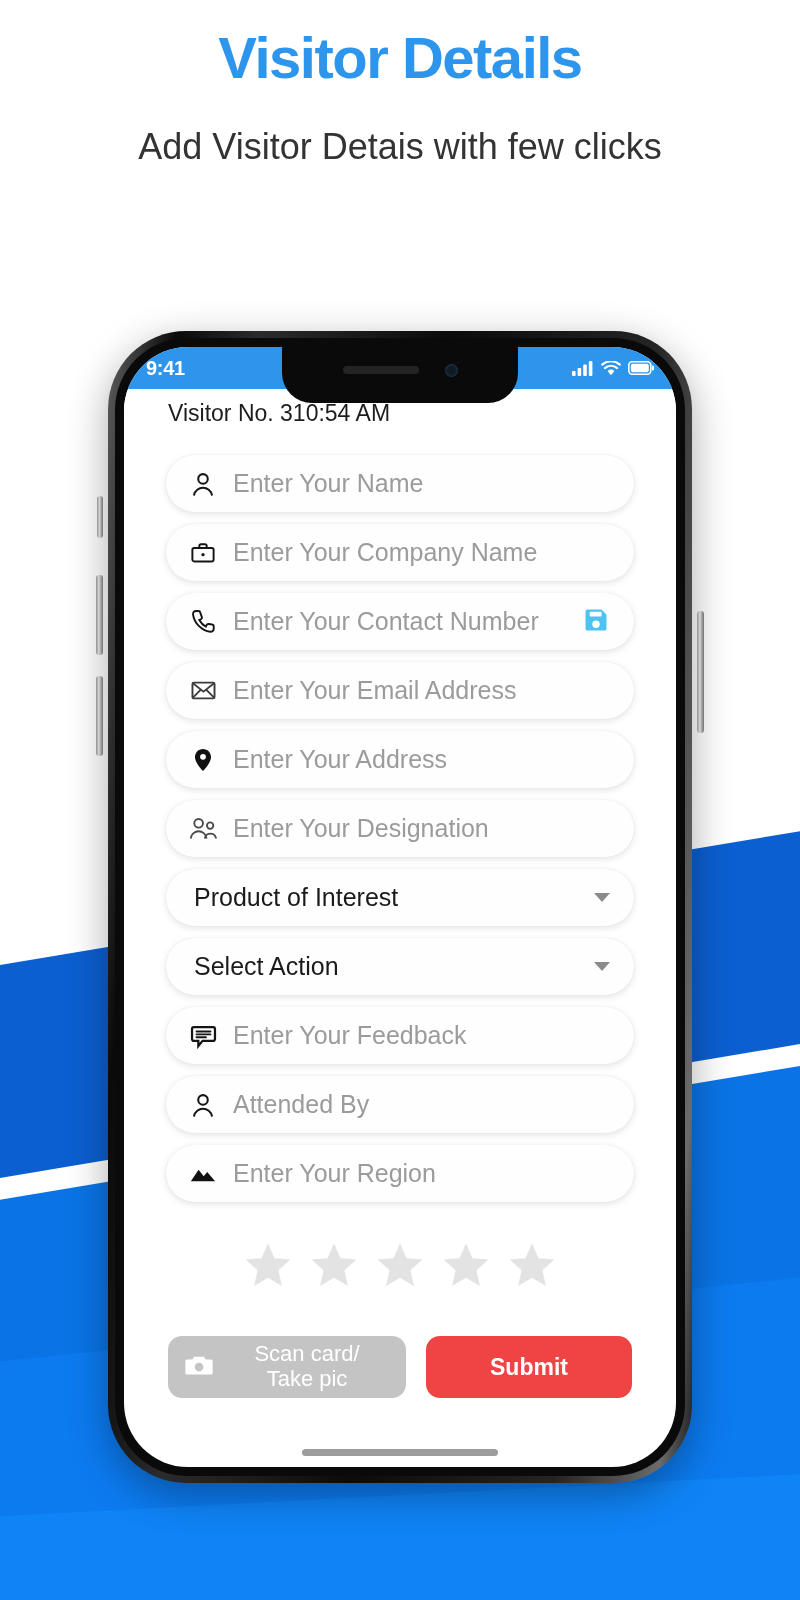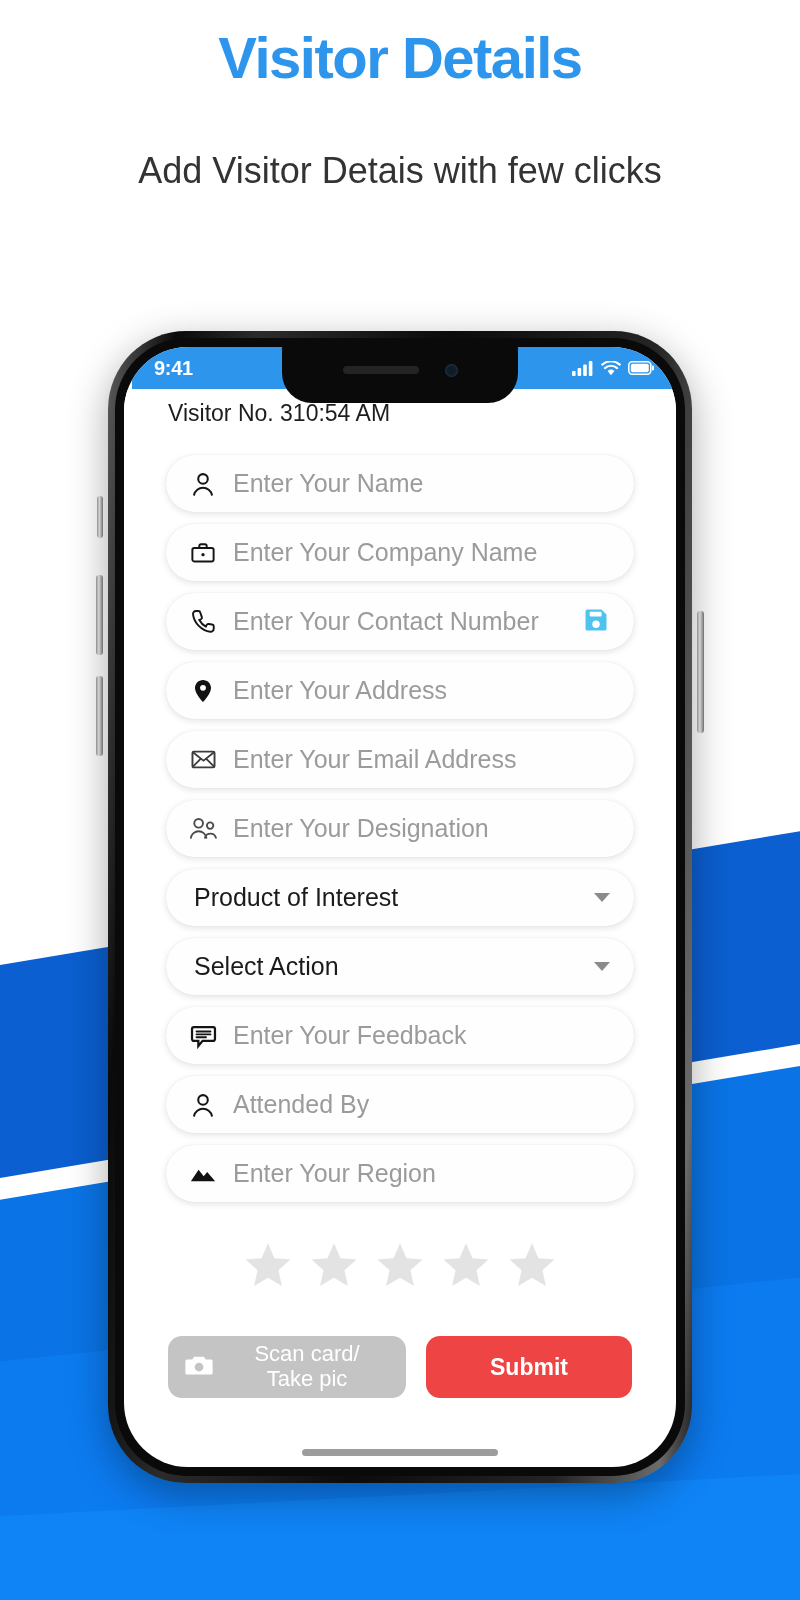--- a/index.html
+++ b/index.html
@@ -65,21 +65,21 @@
     padding-top: 28px;
   }
   .title {
     font-size: 58px;
     font-weight: bold;
     color: #2d95ec;
     letter-spacing: -1.5px;
     line-height: 1.05;
   }
   .subtitle {
-    margin-top: 56px;
+    margin-top: 32px;
     font-size: 36px;
     color: #333333;
     line-height: 1.45;
     font-weight: 400;
     padding: 0 130px;
   }
 
   
   .phone {
     position: absolute;
@@ -148,21 +148,21 @@
   .camera {
     width: 13px; height: 13px;
     border-radius: 50%;
     background: #111b24;
     box-shadow: inset 0 0 3px #2b4a66;
   }
 
   
   .statusbar {
     position: absolute;
-    top: 0; left: 8px; right: 0;
+    top: 0; left: 0; right: 0;
     height: 42px;
     background: #2d95ec;
     display: flex;
     align-items: center;
     justify-content: space-between;
     padding: 0 22px;
     z-index: 20;
     color: #ffffff;
   }
   .status-time {
@@ -398,36 +398,36 @@
             <svg width="28" height="28" viewBox="0 0 24 24">
                 <path d="M3 4.6 a1.6 1.6 0 0 1 1.6-1.6 h12.1 L21 7.3 v12.1 a1.6 1.6 0 0 1-1.6 1.6 H4.6 A1.6 1.6 0 0 1 3 19.4 Z" fill="#4fc3f0"></path>
                 <rect x="6.6" y="5" width="10.2" height="4" rx="0.8" fill="#ffffff"></rect>
                 <circle cx="12" cy="15.6" r="3.2" fill="#ffffff"></circle>
               </svg>
           </span>
         </div>
 
         <div class="field">
           <span class="ic">
+            <svg width="27" height="27" viewBox="0 0 24 24">
+                <rect x="2.2" y="5" width="19.6" height="14" rx="1.2" fill="none" stroke="#3b3b3b" stroke-width="1.7"></rect>
+                <path d="M2.6 5.6 L12 13 L21.4 5.6 M2.6 18.4 L9.2 11.6 M21.4 18.4 L14.8 11.6" fill="none" stroke="#3b3b3b" stroke-width="1.6"></path>
+              </svg>
+          </span>
+          <span class="ph">Enter Your Email Address</span>
+        </div>
+
+        <div class="field">
+          <span class="ic">
             <svg width="26" height="26" viewBox="0 0 24 24">
                 <path d="M12 1.8 c-4.1 0-7.4 3.3-7.4 7.4 0 5.6 7.4 13 7.4 13 s7.4-7.4 7.4-13 c0-4.1-3.3-7.4-7.4-7.4 Z" fill="#111"></path>
                 <circle cx="12" cy="9.1" r="2.7" fill="#fff"></circle>
               </svg>
           </span>
           <span class="ph">Enter Your Address</span>
-        </div>
-
-        <div class="field">
-          <span class="ic">
-            <svg width="27" height="27" viewBox="0 0 24 24">
-                <rect x="2.2" y="5" width="19.6" height="14" rx="1.2" fill="none" stroke="#3b3b3b" stroke-width="1.7"></rect>
-                <path d="M2.6 5.6 L12 13 L21.4 5.6 M2.6 18.4 L9.2 11.6 M21.4 18.4 L14.8 11.6" fill="none" stroke="#3b3b3b" stroke-width="1.6"></path>
-              </svg>
-          </span>
-          <span class="ph">Enter Your Email Address</span>
         </div>
 
         <div class="field">
           <span class="ic">
             <svg width="29" height="29" viewBox="0 0 28 24">
                 <circle cx="9.3" cy="7" r="4.2" fill="none" stroke="#4a4a4a" stroke-width="1.8"></circle>
                 <path d="M1.8 21 a7.6 7.6 0 0 1 15 0" fill="none" stroke="#4a4a4a" stroke-width="1.8" stroke-linecap="round"></path>
                 <circle cx="20.4" cy="9.2" r="3.1" fill="none" stroke="#4a4a4a" stroke-width="1.8"></circle>
                 <path d="M15.4 21 a5.5 5.5 0 0 1 10.6 0" fill="none" stroke="#4a4a4a" stroke-width="1.8" stroke-linecap="round"></path>
               </svg>

